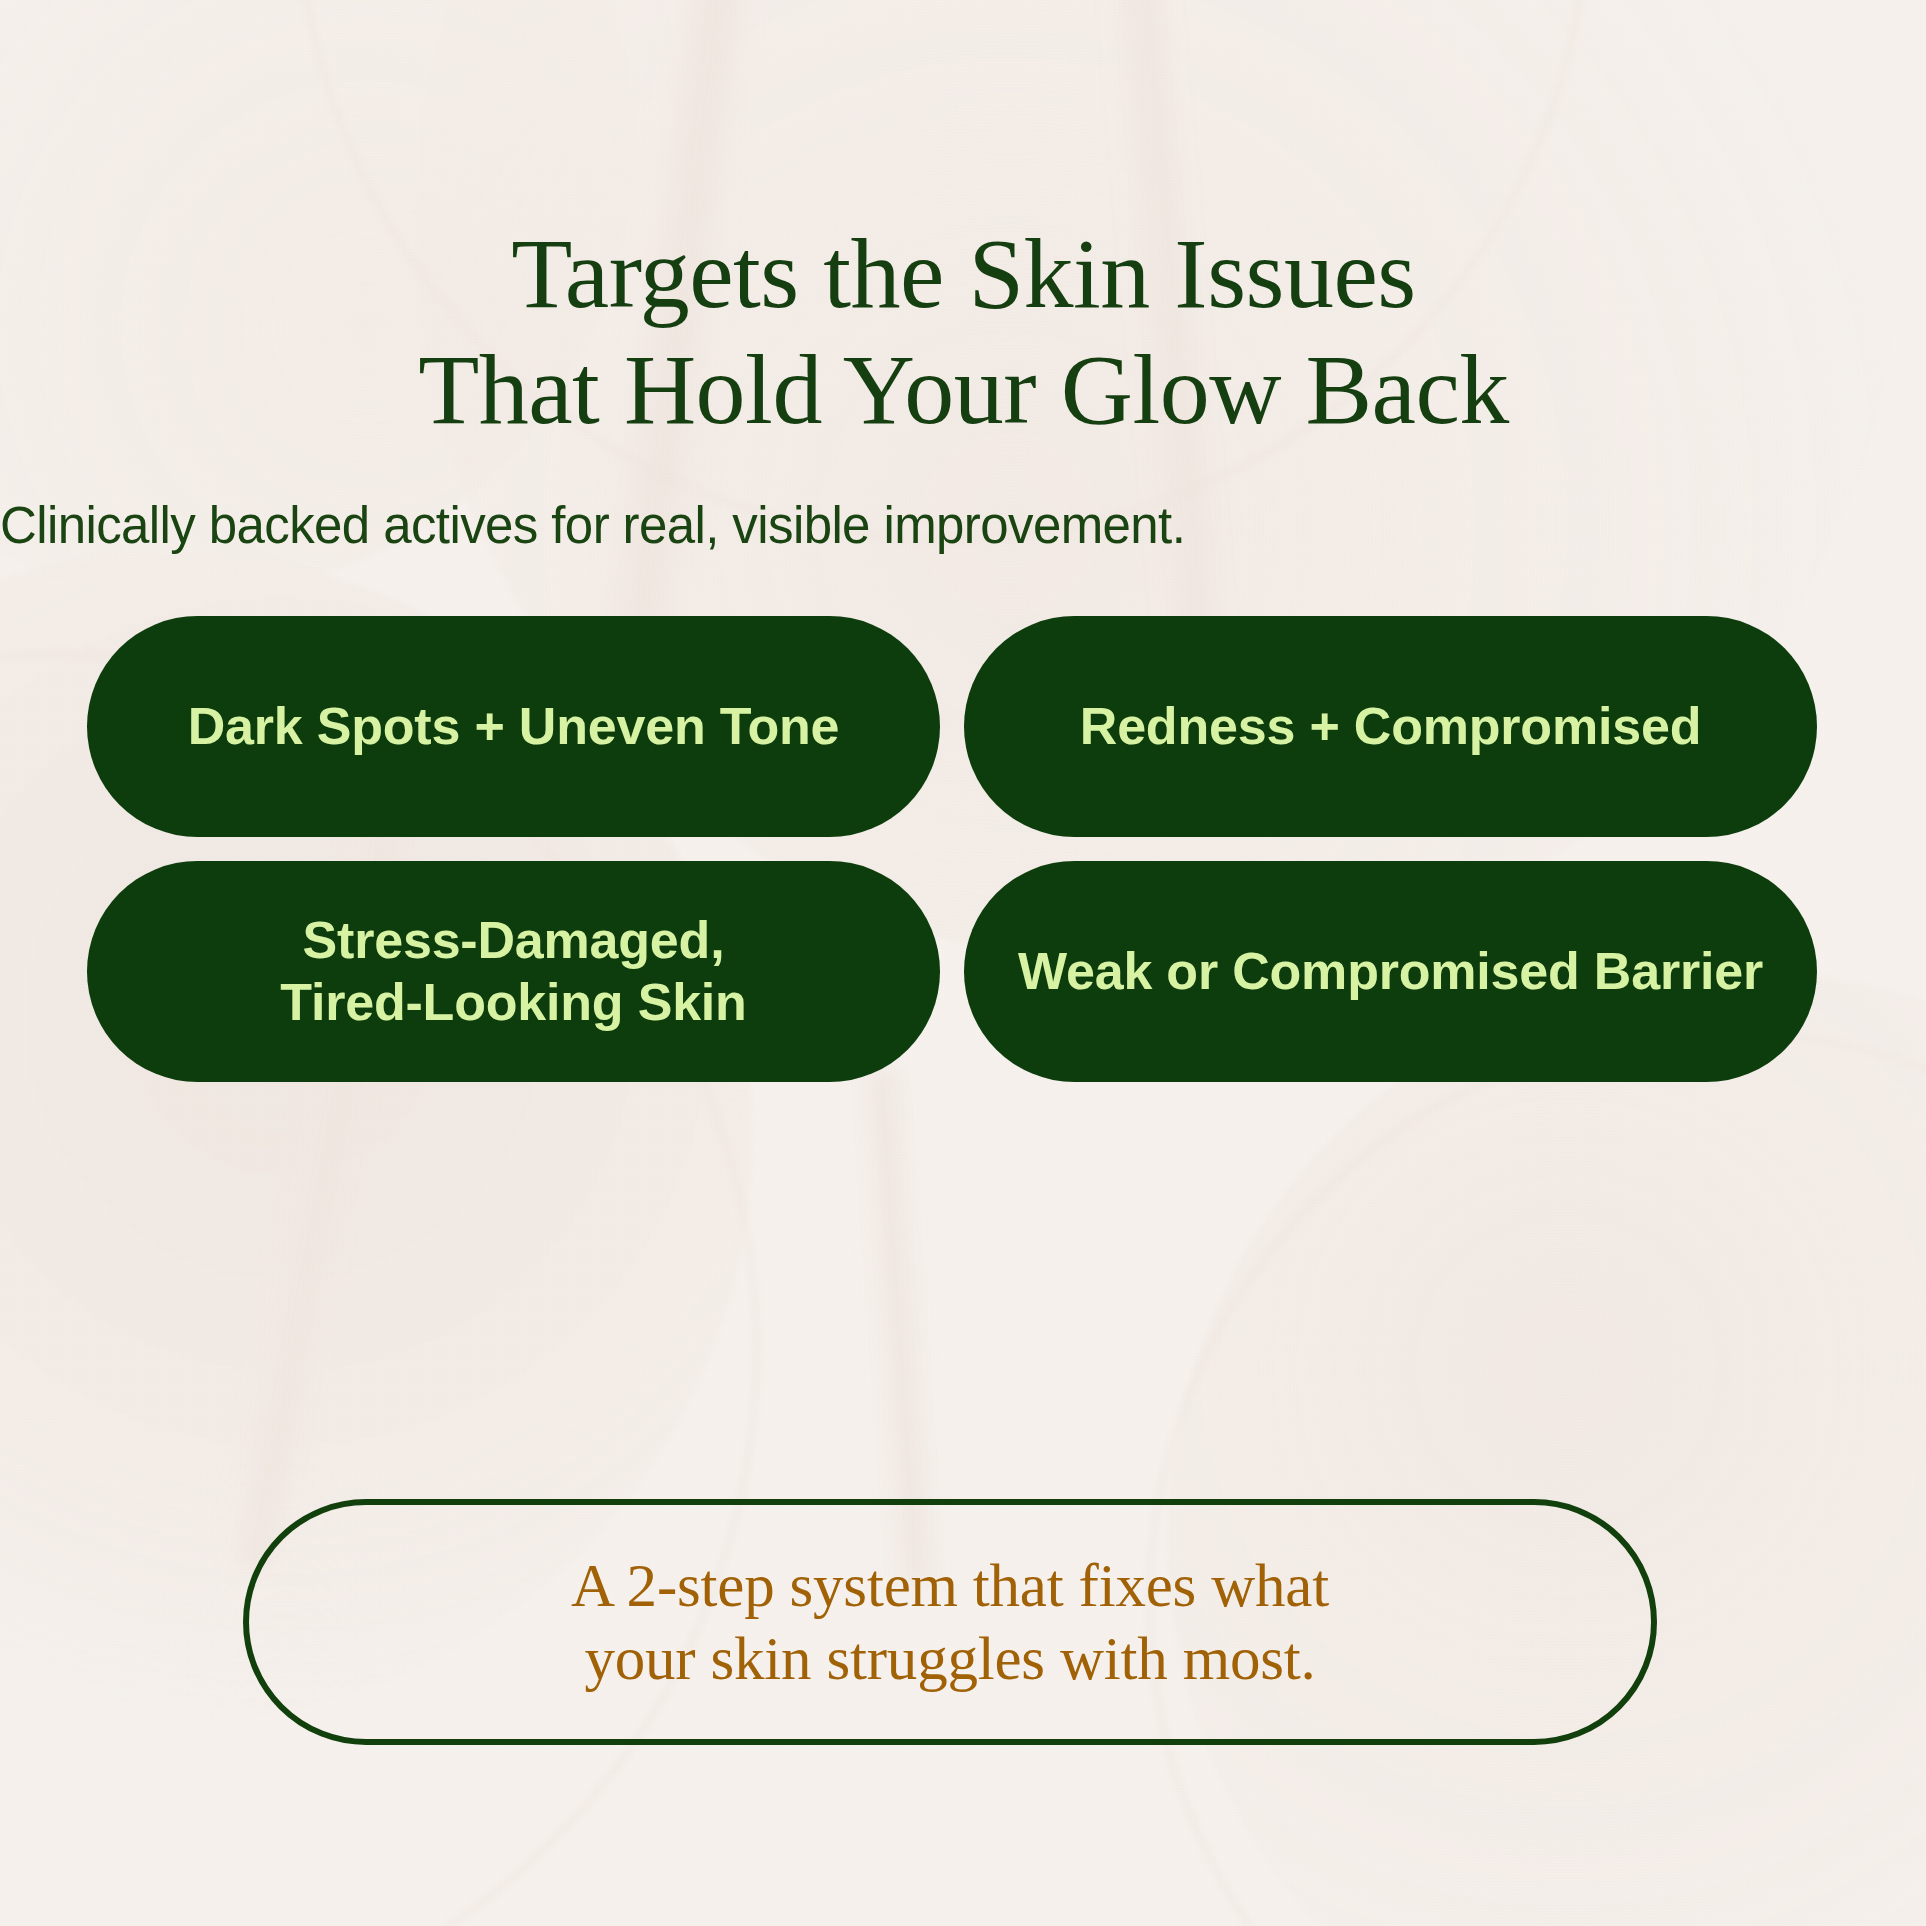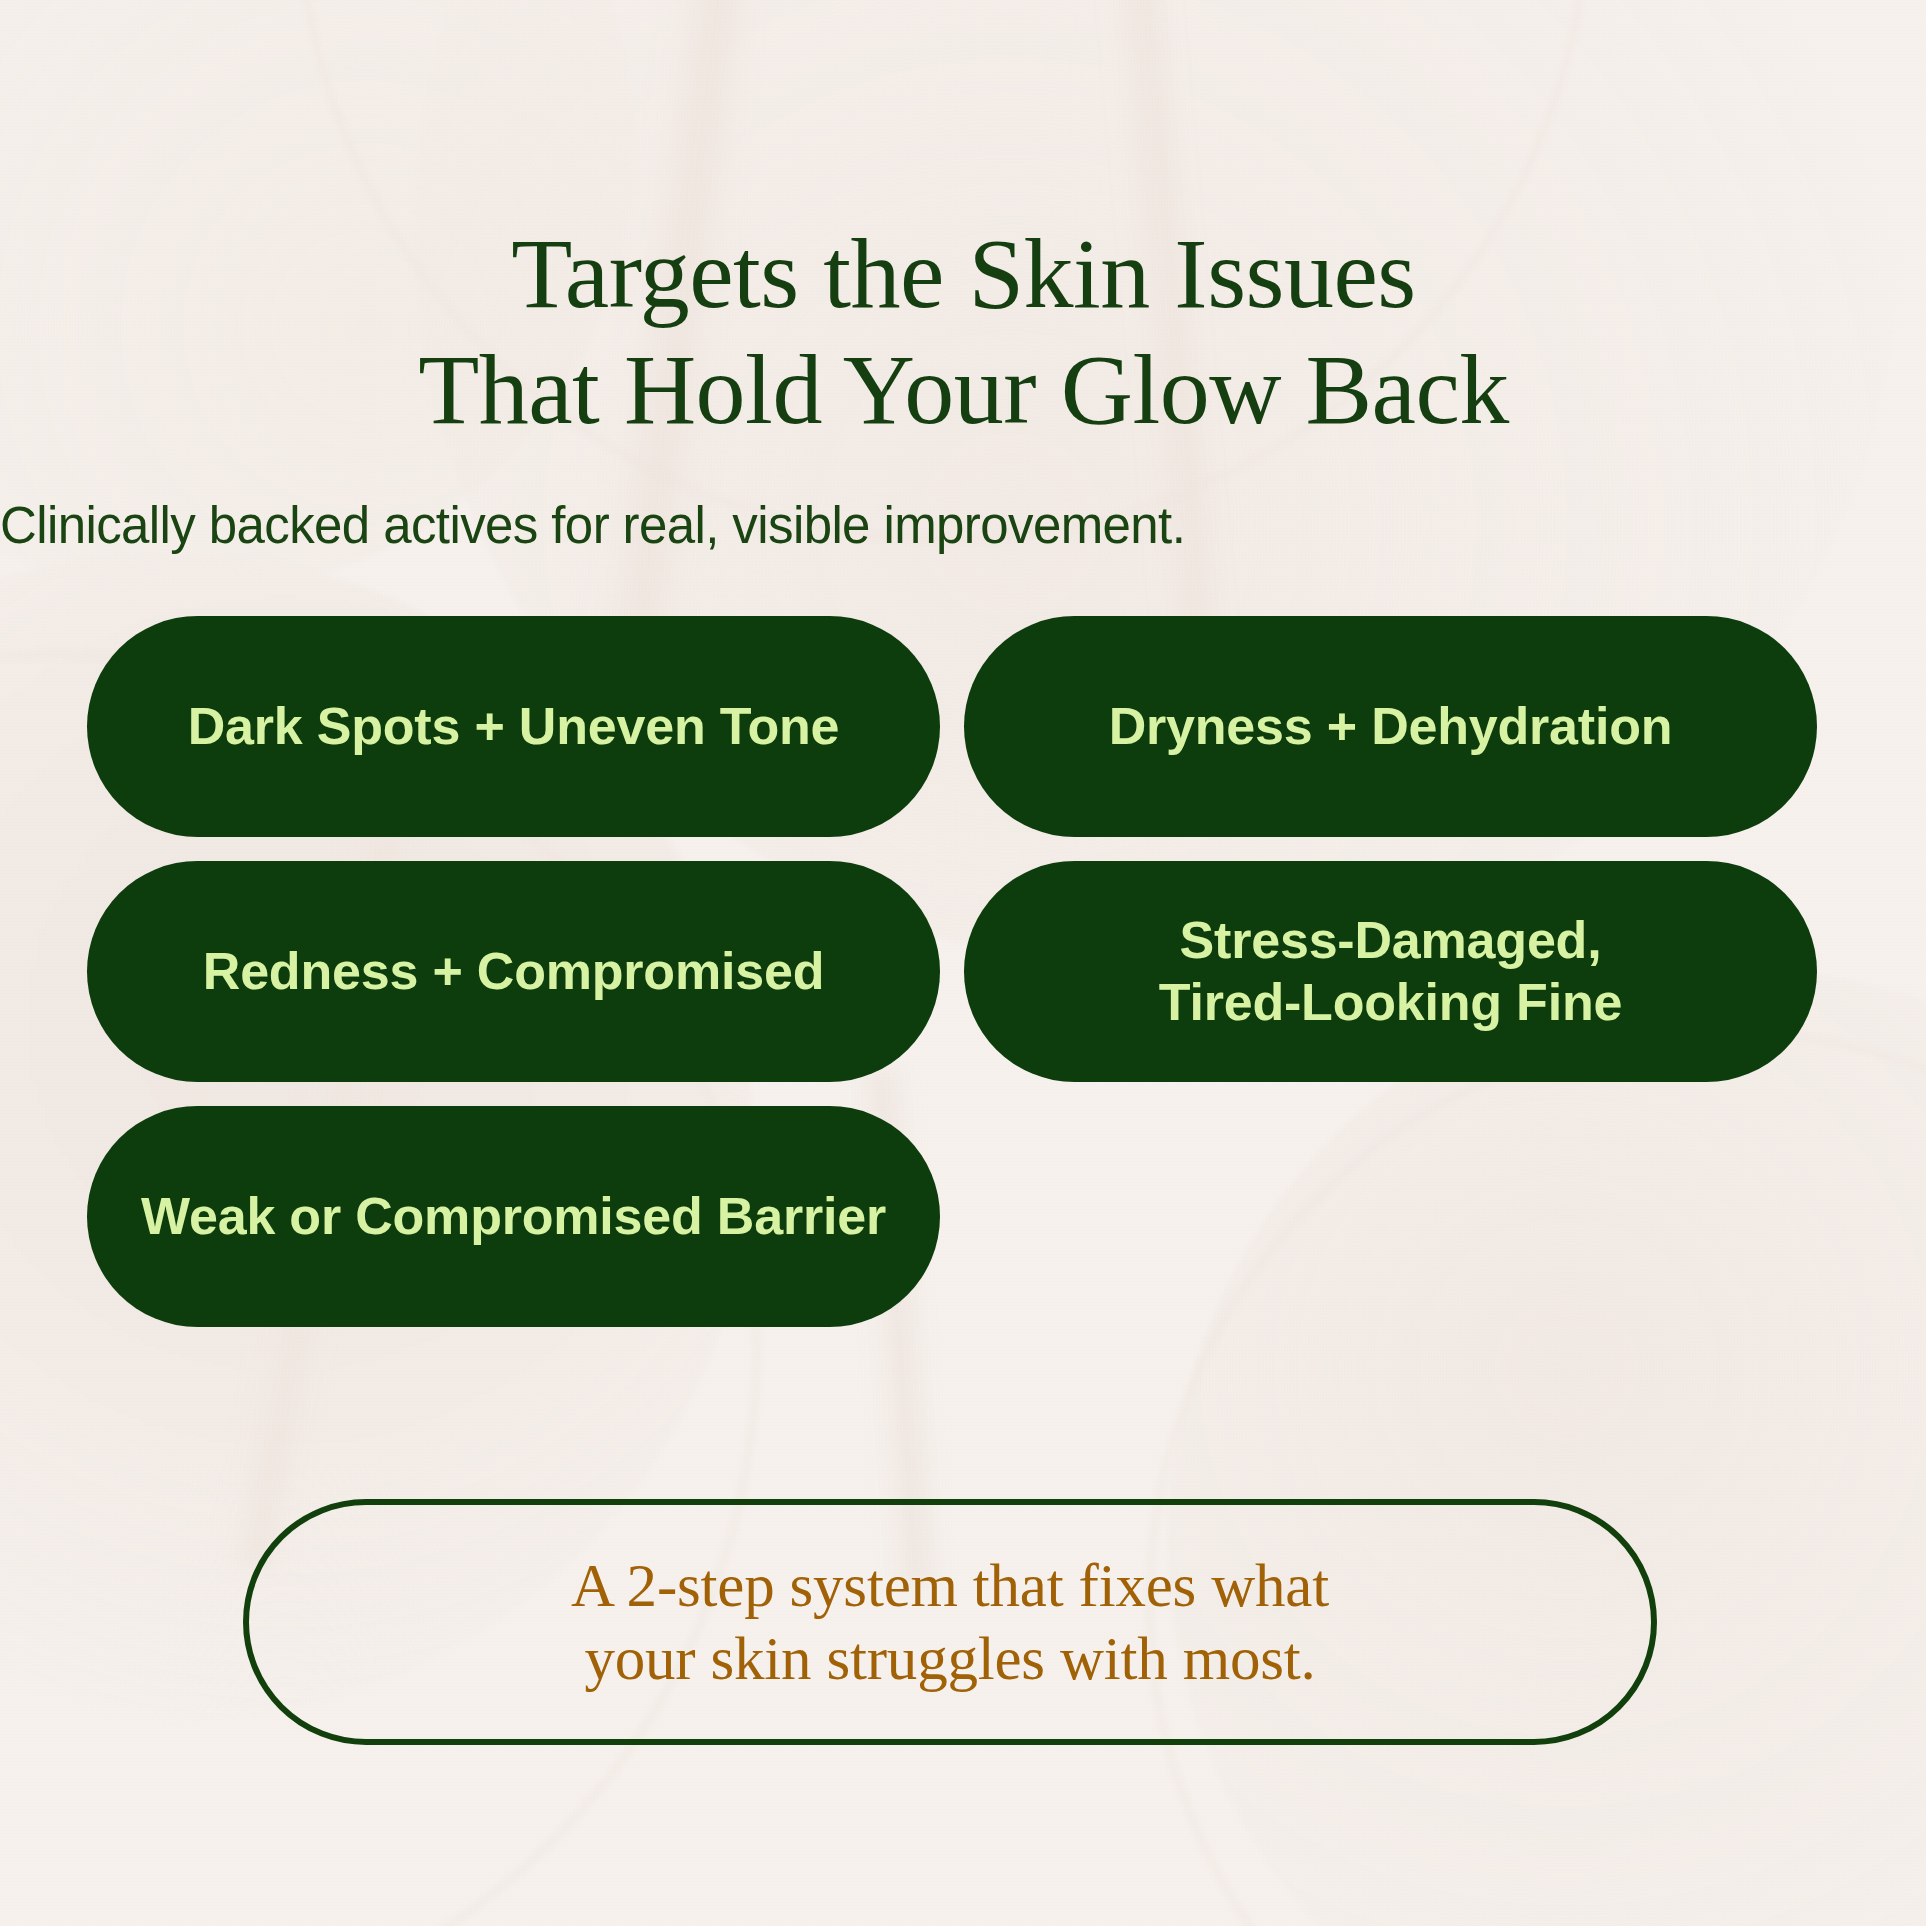--- a/index.html
+++ b/index.html
@@ -201,28 +201,25 @@
       <span class="line">That Hold Your Glow Back</span>
     </h1>
 
     <p class="subhead">Clinically backed actives for real, visible improvement.</p>
 
     <div class="pill-grid">
       <div class="pill">
         <span class="pill-label">Dark Spots + Uneven Tone</span>
       </div>
       <div class="pill">
-        <span class="pill-label">Dryness + Dehydration</span>
-      </div>
-      <div class="pill">
         <span class="pill-label">Redness + Compromised</span>
       </div>
       <div class="pill">
         <span class="pill-label">Stress-Damaged,
-Tired-Looking Fine</span>
+Tired-Looking Skin</span>
       </div>
       <div class="pill">
         <span class="pill-label">Weak or Compromised Barrier</span>
       </div>
     </div>
 
     <div class="footer-pill">
       <span class="footer-text">A 2-step system that fixes what
 your skin struggles with most.</span>
     </div>

